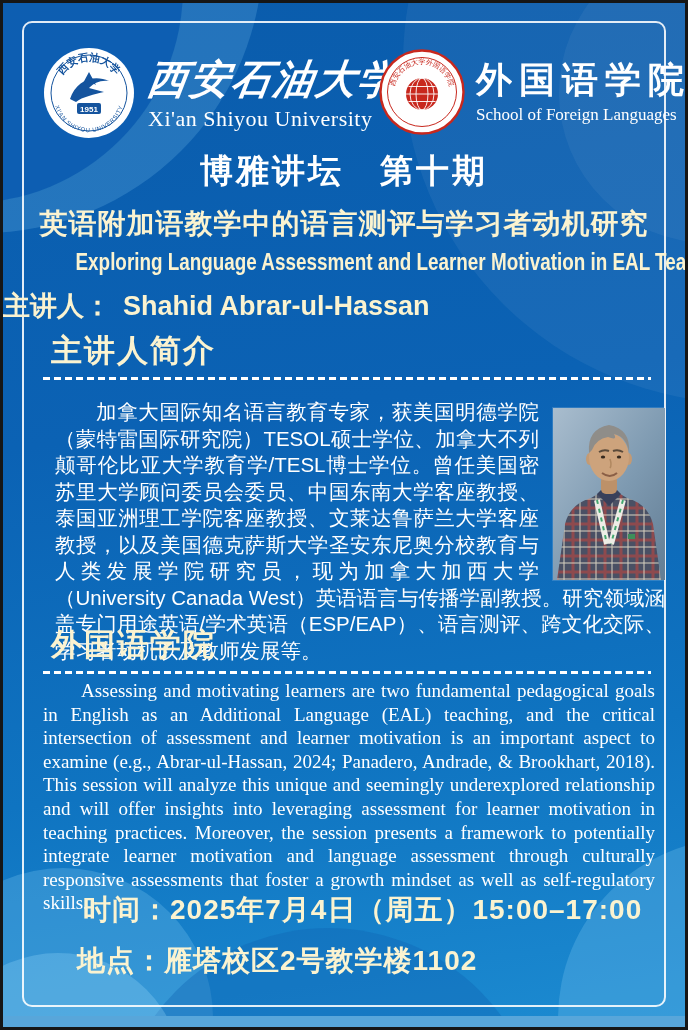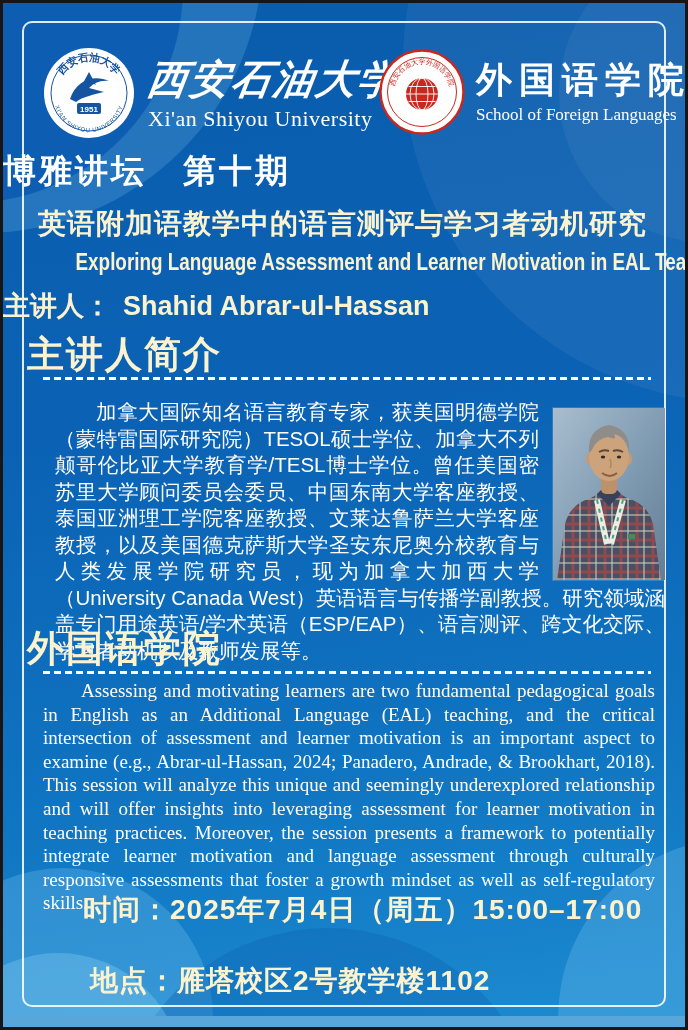--- a/index.html
+++ b/index.html
@@ -32,47 +32,47 @@
     color:#fff;font-size:40px;font-weight:bold;font-style:italic;
     font-family:"DejaVu Serif","Liberation Serif",serif;
     transform:skewX(-8deg);letter-spacing:2px;line-height:52px;white-space:nowrap;
   }
   .uni-en{color:#fff;font-size:22px;font-family:"Liberation Serif",serif;letter-spacing:0.5px;line-height:28px;}
   .school{position:absolute;left:376px;top:46px;display:flex;align-items:center;gap:11px;}
   .school-names{display:flex;flex-direction:column;}
   .school-zh{color:#fff;font-size:36px;font-family:"Liberation Serif","DejaVu Serif",serif;font-weight:600;letter-spacing:7px;line-height:46px;white-space:nowrap;}
   .school-en{color:#fff;font-size:17px;font-family:"Liberation Serif",serif;line-height:24px;white-space:nowrap;}
   
-  .series{position:absolute;left:0;right:0;top:146px;text-align:left;color:#FFFFFF;
+  .series{position:absolute;left:0;right:0;top:146px;text-align:center;color:#FFFFFF;
     font-size:33px;font-weight:800;letter-spacing:3px;}
-  .title-zh{position:absolute;left:0;right:0;top:202px;text-align:left;color:#FBF3D0;
-    font-size:28px;font-weight:800;letter-spacing:1px;white-space:nowrap;margin-left:35px;}
+  .title-zh{position:absolute;left:0;right:0;top:202px;text-align:center;color:#FBF3D0;
+    font-size:28px;font-weight:800;letter-spacing:1px;white-space:nowrap;}
   .title-en{position:absolute;left:0;right:0;top:246px;text-align:center;color:#FBF3D0;font-weight:800;}
   .title-en span{display:inline-block;font-size:23px;white-space:nowrap;transform:scaleX(0.82);transform-origin:center;}
   .speaker{position:absolute;left:0;right:0;top:285px;text-align:left;color:#FBF3D0;
     font-size:27px;font-weight:800;}
   .sp-name{margin-left:12px;}
   
-  .sec-head{position:absolute;left:24px;color:#FBF3D0;font-size:37px;font-weight:800;letter-spacing:2px;}
+  .sec-head{position:absolute;left:48px;color:#FBF3D0;font-size:31px;font-weight:800;letter-spacing:2px;}
   .bio-head{top:327px;}
   .content-head{top:621px;}
   .divider{position:absolute;left:40px;width:608px;height:3px;
     background:repeating-linear-gradient(90deg,#fff 0 7px,transparent 7px 11px);}
   .div1{top:374px;}
   .div2{top:668px;}
   .bio-area{position:absolute;left:52px;top:380px;width:610px;margin-top:16px;}
   .photo{float:right;width:112px;height:172px;margin:9px 0 4px 14px;box-shadow:0 0 0 1px rgba(255,255,255,0.15);}
   .photo svg{display:block;width:100%;height:100%;}
   .bio-text{margin:0;color:#FFFFFF;font-size:20.5px;line-height:26.5px;text-align:justify;text-indent:2em;}
   .abstract-area{position:absolute;left:40px;top:676px;width:612px;}
   .abstract{margin:0;color:#FFFFFF;font-family:Liberation Serif, serif;
     font-size:19px;line-height:23.6px;text-align:justify;text-indent:2em;}
   
   .time-row{position:absolute;left:80px;top:888px;color:#FBF3D0;font-size:28px;font-weight:800;letter-spacing:1px;}
-  .loc-row{position:absolute;left:87px;top:939px;color:#FBF3D0;font-size:28px;font-weight:800;letter-spacing:1px;margin-top:20px;}
+  .loc-row{position:absolute;left:74px;top:939px;color:#FBF3D0;font-size:28px;font-weight:800;letter-spacing:1px;}
 </style>
 </head>
 <body>
 
 <div class="poster">
   <div class="deco d1"></div>
   <div class="deco d2"></div>
   <div class="deco d3"></div>
   <div class="deco d4"></div>
   <div class="deco d5"></div>

